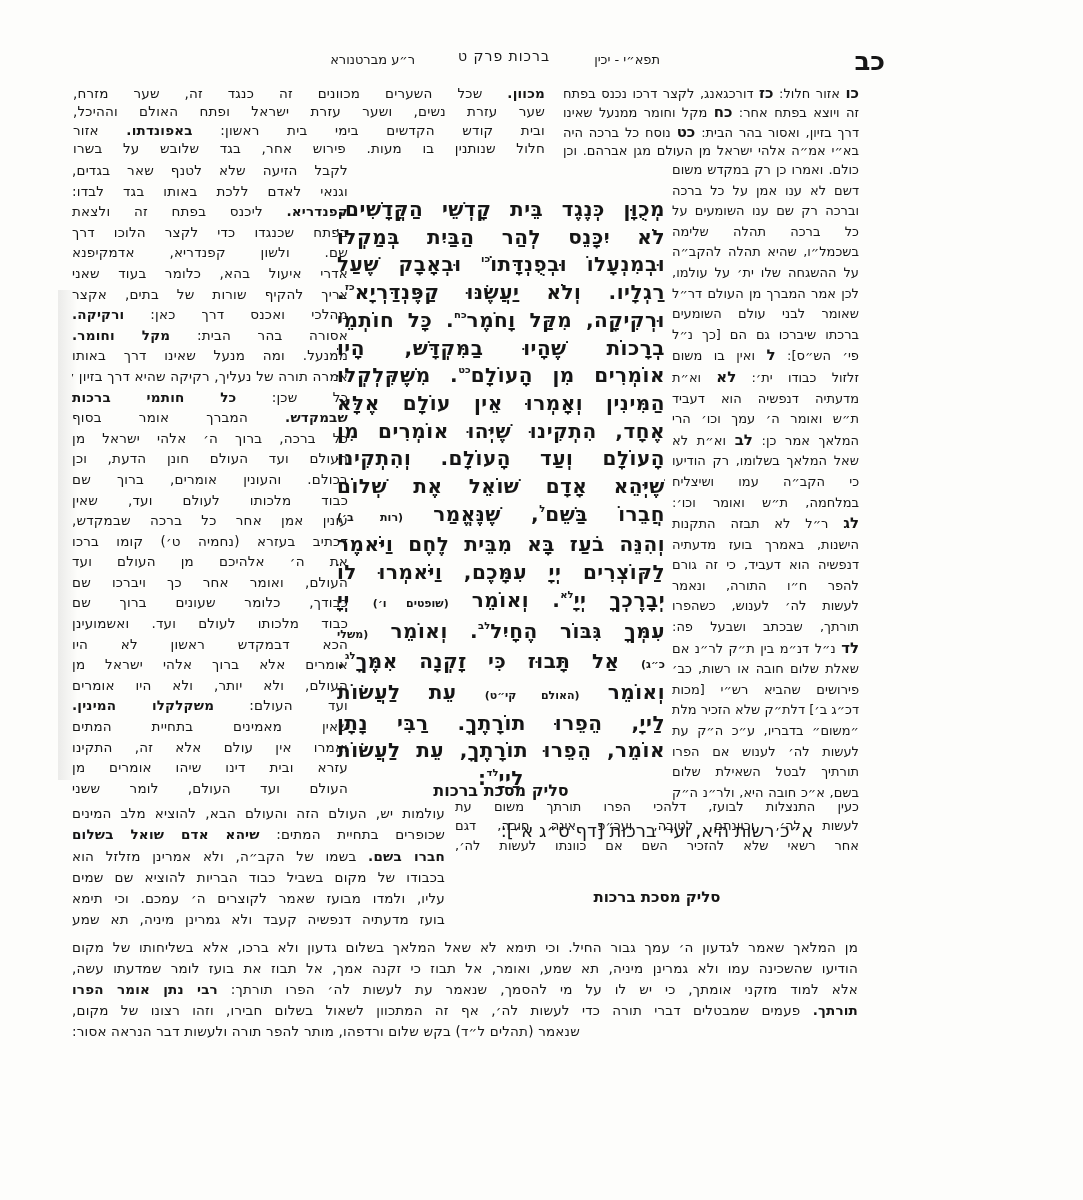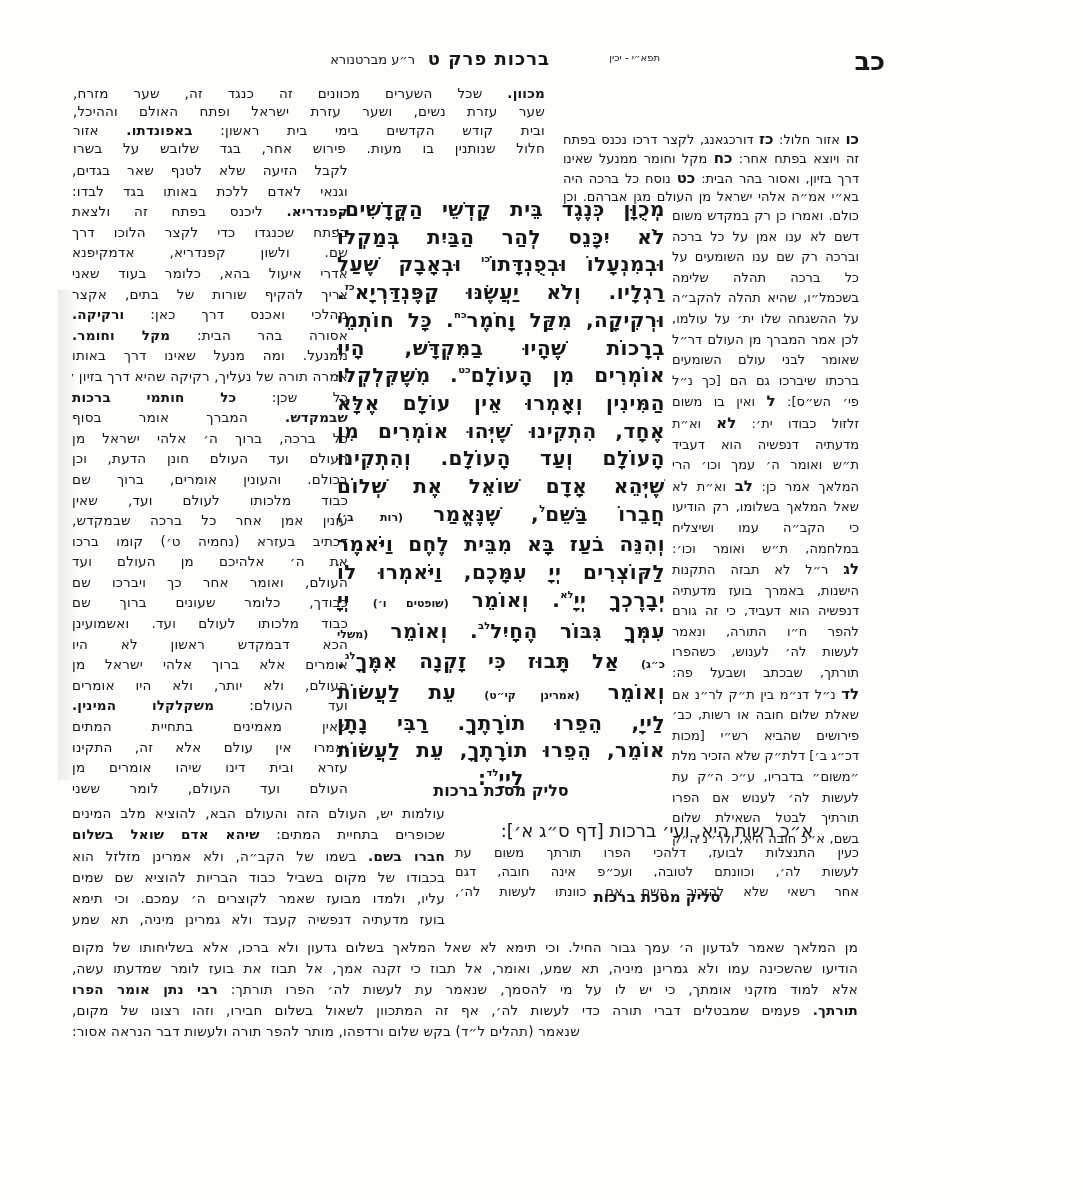--- a/index.html
+++ b/index.html
@@ -6,27 +6,27 @@
   .page{
     position:relative;width:1083px;height:1200px;background:#fdfdfb;
     font-family:"DejaVu Sans",sans-serif;color:#161616;overflow:hidden;
     direction:rtl;
   }
   .scan-streak{position:absolute;left:58px;top:290px;width:20px;height:490px;
     background:linear-gradient(90deg,rgba(0,0,0,0.07),rgba(0,0,0,0));pointer-events:none;}
   
   .hdr{position:absolute;top:46px;white-space:nowrap;}
   .hdr-pagenum{right:198px;font-size:26px;font-weight:bold;}
-  .hdr-right{right:423px;top:52px;font-size:10px;text-align:center;}
-  .hdr-title{right:533px;top:48px;font-size:18px;font-weight:bold;letter-spacing:1px;text-align:right;}
+  .hdr-right{right:423px;top:52px;font-size:13px;text-align:center;}
+  .hdr-title{right:533px;top:48px;font-size:14px;font-weight:normal;letter-spacing:1px;text-align:right;}
   .hdr-left{right:668px;top:52px;font-size:13px;}
   
   .tblock{position:absolute;overflow:hidden;}
   .tblock .line{text-align:justify;text-align-last:justify;white-space:nowrap;}
-  .sq{font-size:13px;line-height:18.4px;margin-top:46px;}        
+  .sq{font-size:13px;line-height:18.4px;}        
   .old{font-size:13.5px;line-height:18.4px;}     
   .old .line{letter-spacing:.2px;}
   .sq b{font-size:115%;}
   .old b{font-weight:bold;margin-top:33px;}
   
   .y-top{left:563px;top:84px;width:296px;}
   .y-col{left:672px;top:160px;width:187px;line-height:20.6px;}
   .y-tail{left:455px;top:797px;width:404px;line-height:19.3px;}
   .y-cite{position:absolute;left:455px;top:820px;width:404px;font-size:18px;text-align:center;}
   .y-close{position:absolute;left:455px;top:888px;width:404px;font-size:15px;font-weight:bold;text-align:center;}
@@ -115,21 +115,21 @@
       <div class="line">הַמִּינִין וְאָמְרוּ אֵין עוֹלָם אֶלָּא</div>
       <div class="line">אֶחָד, הִתְקִינוּ שֶׁיְּהוּ אוֹמְרִים מִן</div>
       <div class="line">הָעוֹלָם וְעַד הָעוֹלָם. וְהִתְקִינוּ</div>
       <div class="line">שֶׁיְּהֵא אָדָם שׁוֹאֵל אֶת שְׁלוֹם</div>
       <div class="line">חֲבֵרוֹ בַּשֵּׁם<sup>ל</sup>, שֶׁנֶּאֱמַר <span class="cite">(רות ב׳)</span></div>
       <div class="line">וְהִנֵּה בֹעַז בָּא מִבֵּית לֶחֶם וַיֹּאמֶר</div>
       <div class="line">לַקּוֹצְרִים יְיָ עִמָּכֶם, וַיֹּאמְרוּ לוֹ</div>
       <div class="line">יְבָרֶכְךָ יְיָ<sup>לא</sup>. וְאוֹמֵר <span class="cite">(שופטים ו׳)</span> יְיָ</div>
       <div class="line">עִמְּךָ גִּבּוֹר הֶחָיִל<sup>לב</sup>. וְאוֹמֵר <span class="cite">(משלי</span></div>
       <div class="line"><span class="cite">כ״ג)</span> אַל תָּבוּז כִּי זָקְנָה אִמֶּךָ<sup>לג</sup>.</div>
-      <div class="line">וְאוֹמֵר <span class="cite">(אמרינן קי״ט)</span> עֵת לַעֲשׂוֹת</div>
+      <div class="line">וְאוֹמֵר <span class="cite">(האולם קי״ט)</span> עֵת לַעֲשׂוֹת</div>
       <div class="line">לַייָ, הֵפֵרוּ תוֹרָתֶךָ. רַבִּי נָתָן</div>
       <div class="line">אוֹמֵר, הֵפֵרוּ תוֹרָתֶךָ, עֵת לַעֲשׂוֹת</div>
       <div class="line">לַייָ<sup>לד</sup>:</div>
     </div>
   <div class="m-close">סליק מסכת ברכות</div>
 
   <div class="tblock old b-top">
       <div class="line"><b>מכוון.</b> שכל השערים מכוונים זה כנגד זה, שער מזרח,</div>
       <div class="line">שער עזרת נשים, ושער עזרת ישראל ופתח האולם וההיכל,</div>
       <div class="line">ובית קודש הקדשים בימי בית ראשון: <b>באפונדתו.</b> אזור</div>

